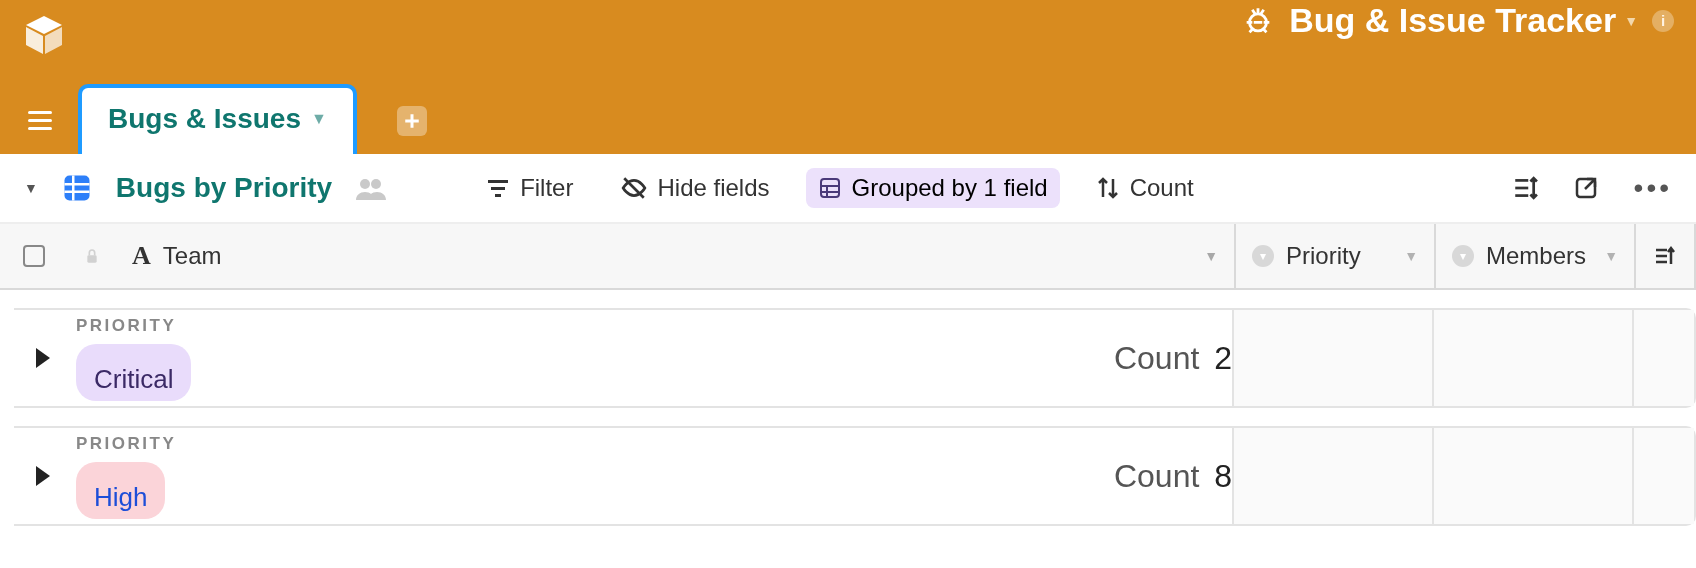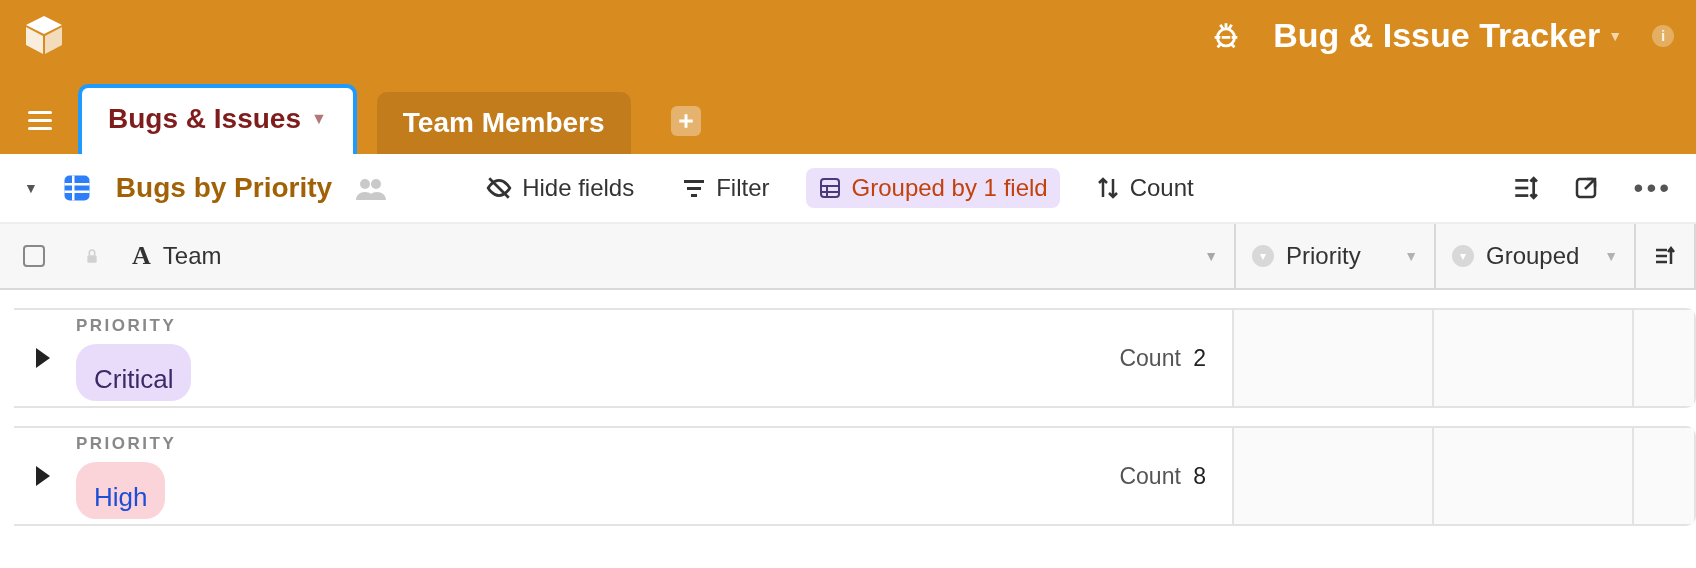--- a/index.html
+++ b/index.html
@@ -17,22 +17,22 @@
   .app-logo {
     position: absolute;
     top: 10px; left: 20px;
     width: 48px; height: 48px;
     display: flex; align-items: center; justify-content: center;
   }
 
   
   .workspace {
     position: absolute;
-    top: 16px; right: 22px;
-    display: flex; align-items: center; gap: 30px;
+    top: 1px; right: 22px;
+    display: flex; align-items: center; gap: 14px;
   }
   .workspace-title {
     font-size: 34px;
     font-weight: 700;
     color: #fff;
     display: flex; align-items: center; gap: 8px;
   }
   .workspace .info {
     width: 22px; height: 22px; border-radius: 50%;
     background: #e4af63;
@@ -61,21 +61,21 @@
     padding: 0 26px;
     border-radius: 10px 10px 0 0;
     display: flex; align-items: center; gap: 10px;
     font-size: 28px; font-weight: 600;
     background: rgba(0,0,0,0.10);
     color: #fff;
     white-space: nowrap;
   }
   .tab.active {
     background: #fff;
-    color: #7f1d1d;
+    color: #0f766e;
     border: 4px solid #1f9bff;
     border-bottom: none;
     height: 70px;
     padding-bottom: 4px;
   }
   .tab .chev { font-size: 16px; opacity:.6; }
   .tab-add {
     margin-left: 20px; margin-bottom: 18px;
     width: 30px; height: 30px;
     border-radius: 6px;
@@ -89,22 +89,22 @@
   .toolbar {
     height: 70px;
     display: flex; align-items: center;
     padding: 0 24px;
     gap: 24px;
     border-bottom: 2px solid #eee;
     color:#333;
     font-size: 24px;
   }
   .tb-item { display:flex;align-items:center;gap:10px; padding:6px 12px; border-radius:8px; }
-  .tb-item.pill { background:#ece1fb; color:#c2410c;}
-  .tb-view-name { font-size:28px; font-weight:700; color:#a16207;}
+  .tb-item.pill { background:#ece1fb; color:#000000;}
+  .tb-view-name { font-size:28px; font-weight:700; color:#0f766e;}
   .grid-icon {
     width:30px;height:30px;border-radius:6px;display:flex;align-items:center;justify-content:center;
   }
   .chev-sm{font-size:14px;color:#555;}
   .spacer{flex:0 0 40px;}
   .collab-icon{opacity:.45;}
   .toolbar .right-tools{margin-left:auto;display:flex;align-items:center;gap:36px;}
 
   
   .col-headers{
@@ -145,21 +145,21 @@
   }
   .tri{width:0;height:0;border-top:10px solid transparent;border-bottom:10px solid transparent;border-left:14px solid #222;}
   .g-label-wrap{display:flex;flex-direction:column;gap:8px;}
   .g-label{font-size:17px;letter-spacing:2.5px;color:#888;font-weight:600;}
   .g-chip{
     padding:20px 18px 6px; border-radius:20px; font-size:26px; font-weight:500;
     display:inline-block;width:fit-content;
   }
   .chip-critical{background:#e9dcfb;color:#3b2a66;}
   .chip-high{background:#fbd4d9;color:#1d4ed8;}
-  .g-count{margin-left:auto;margin-right:26px;font-size:23px;color:#555;}
+  .g-count{margin-left:auto;font-size:32px;color:#555;}
   .g-count .n{color:#222;font-weight:500;margin-left:6px;}
   .g-side{width:200px;height:100%;border-right:2px solid #e3e3e3;background:#fafafa;}
   .g-side:last-of-type{border-right:none;}
   .g-tail{width:60px;height:100%;background:#fafafa;}
 
   svg{display:block;}
 </style>
 </head>
 <body>
 
@@ -190,23 +190,20 @@
   <div class="hamburger">
     <span></span>
       <span></span>
       <span></span>
   </div>
 
   <div class="tabs">
     <div class="tab active">
       <span>Bugs &amp; Issues</span>
       <span class="chev">▼</span>
-    </div>
-    <div class="tab">
-      <span>Team Members</span>
     </div>
     <div class="tab-add">
       <svg viewBox="0 0 24 24">
           <rect x="10" y="3" width="4" height="18" fill="#fff"></rect>
           <rect x="3" y="10" width="18" height="4" fill="#fff"></rect>
         </svg>
     </div>
   </div>
 </div>
 
@@ -227,34 +224,34 @@
     <svg width="30" height="24" viewBox="0 0 30 24" fill="#888">
         <circle cx="9" cy="8" r="5"></circle>
         <circle cx="20" cy="8" r="5"></circle>
         <path d="M0 24c0-5 4-8 9-8s9 3 9 8zM12 24c0-5 4-8 9-8s9 3 9 8z"></path>
       </svg>
   </span>
 
   <div class="spacer"></div>
 
   <div class="tb-item">
-    <svg width="26" height="26" viewBox="0 0 24 24" fill="none" stroke="#333" stroke-width="2.5">
-        <path d="M2 12s4-7 10-7 10 7 10 7-4 7-10 7S2 12 2 12z"></path>
-        <line x1="3" y1="3" x2="21" y2="21"></line>
-      </svg>
-    <span>Hide fields</span>
-  </div>
-
-  <div class="tb-item">
     <svg width="24" height="24" viewBox="0 0 24 24" fill="#333">
         <rect x="2" y="4" width="20" height="3"></rect>
         <rect x="5" y="11" width="14" height="3"></rect>
         <rect x="9" y="18" width="6" height="3"></rect>
       </svg>
     <span>Filter</span>
+  </div>
+
+  <div class="tb-item">
+    <svg width="26" height="26" viewBox="0 0 24 24" fill="none" stroke="#333" stroke-width="2.5">
+        <path d="M2 12s4-7 10-7 10 7 10 7-4 7-10 7S2 12 2 12z"></path>
+        <line x1="3" y1="3" x2="21" y2="21"></line>
+      </svg>
+    <span>Hide fields</span>
   </div>
 
   <div class="tb-item pill">
     <svg width="24" height="24" viewBox="0 0 24 24" fill="none" stroke="#4b3a7a" stroke-width="2">
         <rect x="3" y="3" width="18" height="18" rx="3"></rect>
         <line x1="3" y1="10" x2="21" y2="10"></line>
         <line x1="3" y1="16" x2="21" y2="16"></line>
         <line x1="9" y1="10" x2="9" y2="21"></line>
       </svg>
     <span>Grouped by 1 field</span>
@@ -302,21 +299,21 @@
     <span>Team</span>
     <span class="drop">▼</span>
   </div>
   <div class="ch-cell ch-col">
     <span class="dot">▾</span>
     <span>Priority</span>
     <span class="drop">▼</span>
   </div>
   <div class="ch-cell ch-col">
     <span class="dot">▾</span>
-    <span>Grouped</span>
+    <span>Members</span>
     <span class="drop">▼</span>
   </div>
   <div class="ch-cell ch-expand">
     <svg width="24" height="24" viewBox="0 0 24 24" fill="none" stroke="#333" stroke-width="2.5">
         <line x1="3" y1="6" x2="14" y2="6"></line>
         <line x1="3" y1="12" x2="14" y2="12"></line>
         <line x1="3" y1="18" x2="14" y2="18"></line>
         <path d="M18 4v16M15 8l3-4 3 4"></path>
       </svg>
   </div>

